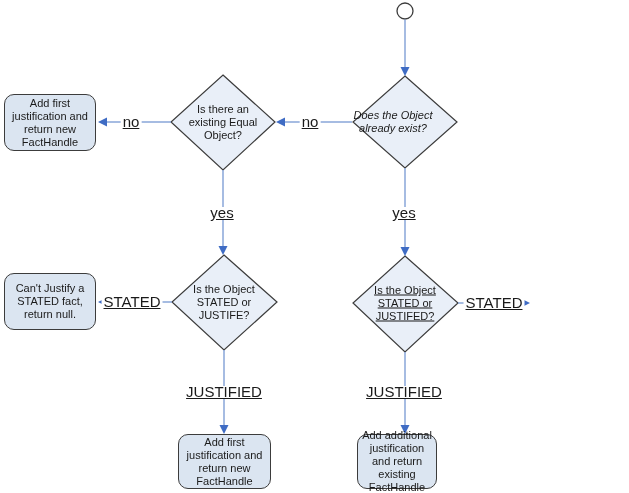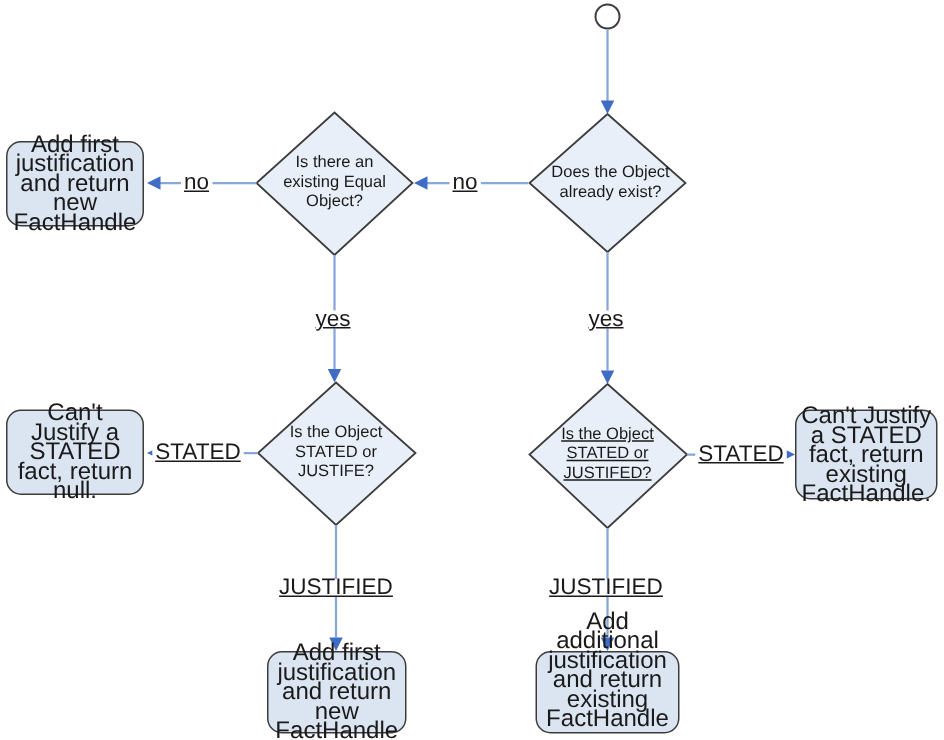--- a/index.html
+++ b/index.html
@@ -23,21 +23,21 @@
   .box {
     position: absolute;
     box-sizing: border-box;
     border: 1.5px solid var(--shape-border, #3c3c3c);
     border-radius: 10px;
     background: var(--box-fill, #dbe5f1);
     display: flex;
     align-items: center;
     justify-content: center;
     text-align: center;
-    font-size: 16px;
+    font-size: 11px;
     line-height: 13px;
     padding: 2px 3px;
   }
   .diamond-label {
     position: absolute;
     transform: translateY(-50%);
     text-align: center;
     font-size: 11px;
     line-height: 13px;
   }
@@ -103,31 +103,28 @@
       <polygon class="edge-head" points="400.5,425 409.5,425 405,434"></polygon>
     </g>
   </svg>
 
   <div class="box" style="left:4px; top:94px; width:92px; height:57px;">
     <span>Add first justification and return new FactHandle</span>
   </div>
   <div class="box" style="left:4px; top:273px; width:92px; height:57px;justify-content:flex-end;">
     <span>Can't Justify a STATED fact, return null.</span>
   </div>
-  <div class="box" style="left:530px; top:273px; width:95px; height:60px;">
-    <span>Can't Justify a STATED fact, return existing FactHandle.</span>
-  </div>
   <div class="box" style="left:178px; top:434px; width:93px; height:55px;">
     <span>Add first justification and return new FactHandle</span>
   </div>
-  <div class="box" style="left:357px; top:434px; width:96px; height:55px;align-items:flex-end;">
+  <div class="box" style="left:357px; top:434px; width:80px; height:55px;">
     <span>Add additional justification and return existing FactHandle</span>
   </div>
 
-  <div class="diamond-label" style="left:361px; top:122px; width:92px;">Does the Object already exist?</div>
+  <div class="diamond-label" style="left:347px; top:122px; width:92px;font-style:italic;">Does the Object already exist?</div>
   <div class="diamond-label" style="left:183px; top:122px; width:80px;">Is there an existing Equal Object?</div>
   <div class="diamond-label" style="left:182px; top:302px; width:84px;">Is the Object STATED or JUSTIFE?</div>
   <div class="diamond-label" style="left:363px; top:303px; width:84px;text-decoration:underline;">Is the Object STATED or JUSTIFED?</div>
 
   <span class="edge-label" style="left:310px; top:122px;">no</span>
   <span class="edge-label" style="left:131px; top:122px;">no</span>
   <span class="edge-label" style="left:222px; top:213px;">yes</span>
   <span class="edge-label" style="left:404px; top:213px;">yes</span>
   <span class="edge-label" style="left:132px; top:302px;">STATED</span>
   <span class="edge-label" style="left:494px; top:303px;">STATED</span>

